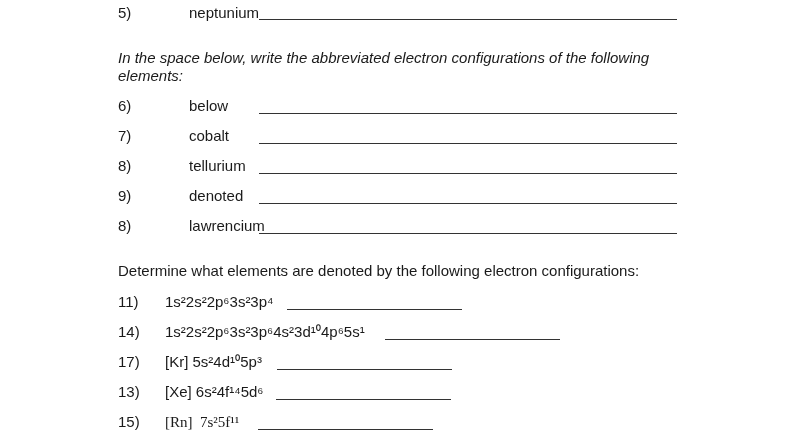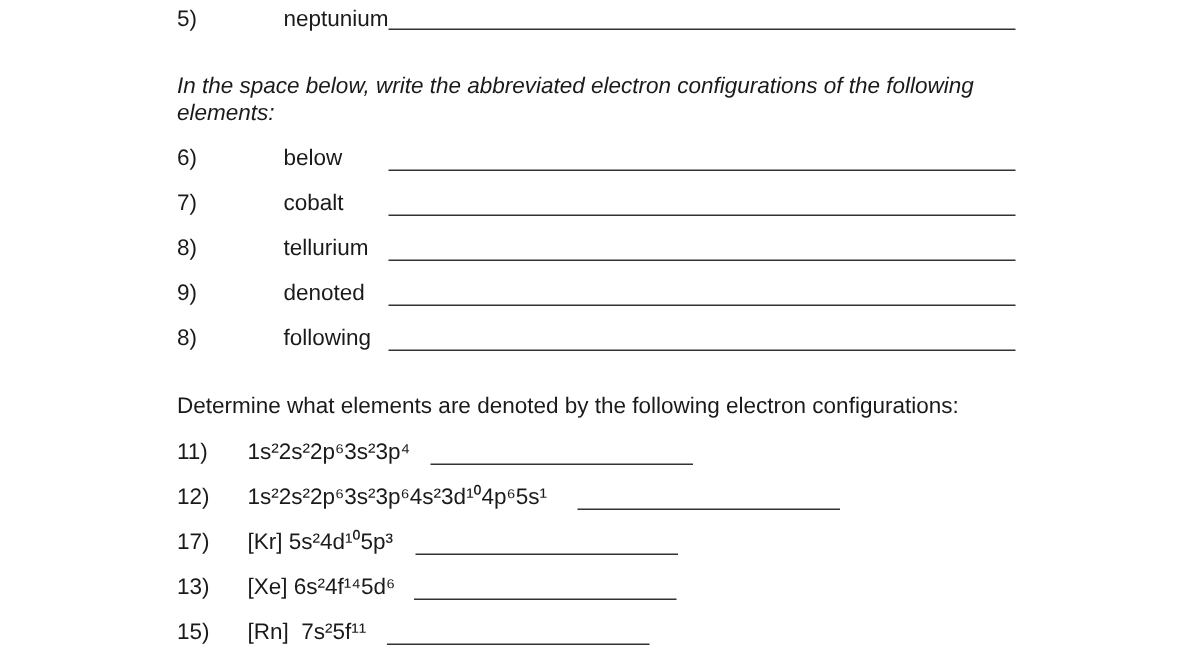--- a/index.html
+++ b/index.html
@@ -43,48 +43,48 @@
   <div class="line" style="left:259px;width:418px;top:173px;"></div>
 
   <div class="row" style="top:186px;">
     <span class="num">9)</span>
     <span class="label">denoted</span>
   </div>
   <div class="line" style="left:259px;width:418px;top:203px;"></div>
 
   <div class="row" style="top:216px;">
     <span class="num">8)</span>
-    <span class="label">following</span>
+    <span class="label">lawrencium</span>
   </div>
   <div class="line" style="left:259px;width:418px;top:233px;"></div>
 
   <div class="para" style="top:262px;">Determine what elements are denoted by the following electron configurations:</div>
 
   <div class="row" style="top:292px;">
     <span class="num">11)</span>
     <span class="cfg">1s²2s²2p⁶3s²3p⁴</span>
   </div>
   <div class="line" style="left:287px;width:175px;top:309px;"></div>
 
   <div class="row" style="top:322px;">
-    <span class="num">12)</span>
+    <span class="num">14)</span>
     <span class="cfg">1s²2s²2p⁶3s²3p⁶4s²3d¹⁰4p⁶5s¹</span>
   </div>
   <div class="line" style="left:385px;width:175px;top:339px;"></div>
 
   <div class="row" style="top:352px;">
     <span class="num">17)</span>
     <span class="cfg">[Kr] 5s²4d¹⁰5p³</span>
   </div>
   <div class="line" style="left:277px;width:175px;top:369px;"></div>
 
   <div class="row" style="top:382px;">
     <span class="num">13)</span>
     <span class="cfg">[Xe] 6s²4f¹⁴5d⁶</span>
   </div>
   <div class="line" style="left:276px;width:175px;top:399px;"></div>
 
   <div class="row" style="top:412px;">
     <span class="num">15)</span>
-    <span class="cfg" style="white-space:pre;">[Rn]  7s²5f¹¹</span>
+    <span class="cfg" style="white-space:pre;font-family:Liberation Serif, serif;">[Rn]  7s²5f¹¹</span>
   </div>
   <div class="line" style="left:258px;width:175px;top:429px;"></div>
 </div>
 
 </body></html>

